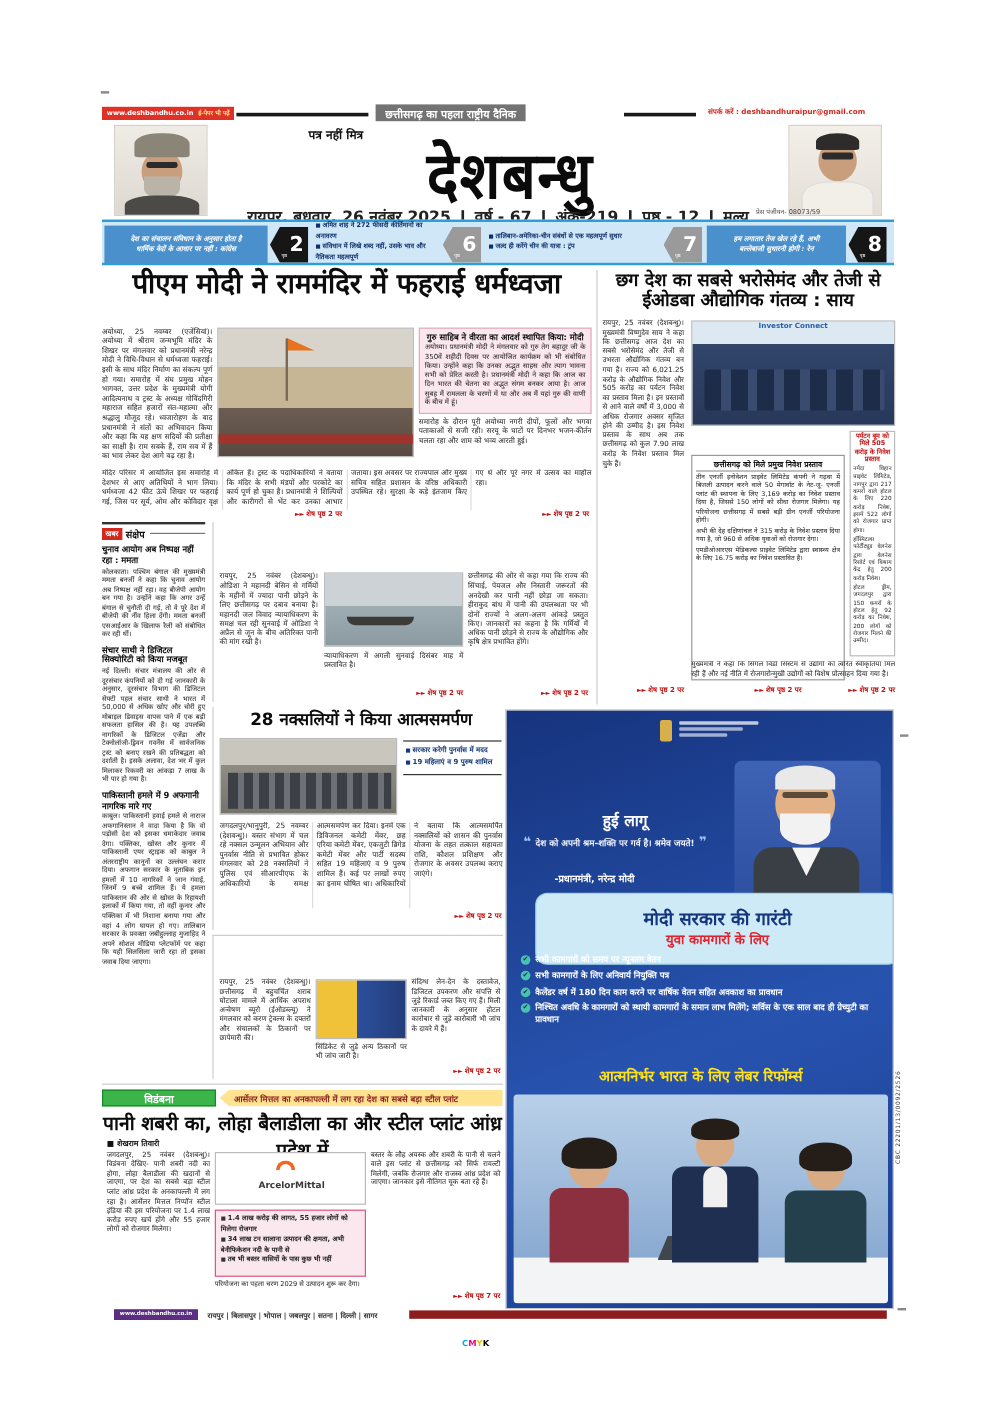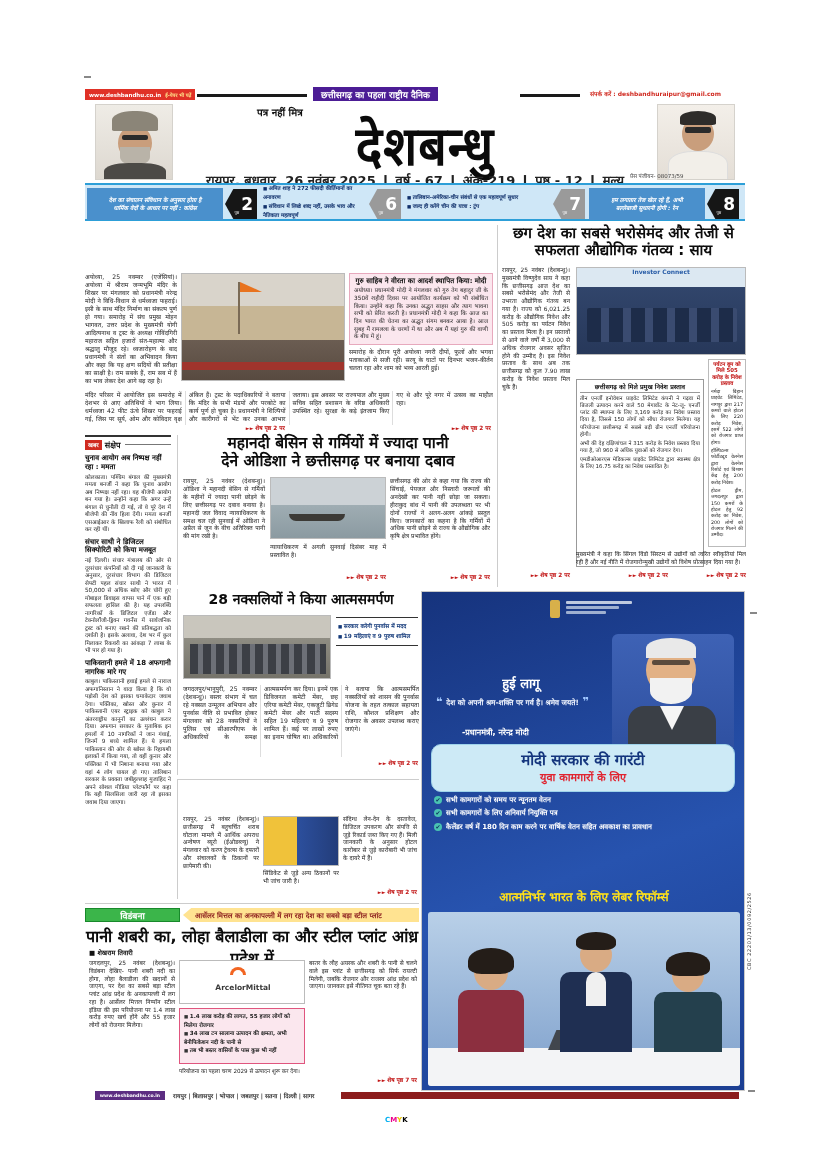--- a/index.html
+++ b/index.html
@@ -8,21 +8,21 @@
   .sheet{position:relative;width:827px;height:1169px;background:#fff;overflow:hidden;margin:0 auto;}
   .content{position:absolute;left:85px;top:75px;width:660px;height:1070px;}
   .abs{position:absolute;}
   .jt{text-align:justify;color:#222;line-height:1.32;}
   .dash{position:absolute;background:#888;width:7px;height:2px;}
 
   
   .tb-red{background:#e03127;color:#fff;font-size:5.5px;font-weight:bold;display:flex;align-items:center;padding:0 4px;height:11px;}
   .tb-ep{color:#ffe28a;margin-left:4px;font-size:5px;}
   .tb-bar{background:#1a1a1a;height:3px;top:16px;}
-  .tb-center{background:#4c1d95;color:#fff;font-size:9px;font-weight:bold;height:14px;display:flex;align-items:center;justify-content:center;padding:0 8px;}
+  .tb-center{background:#737373;color:#fff;font-size:9px;font-weight:bold;height:14px;display:flex;align-items:center;justify-content:center;padding:0 8px;}
   .tb-contact{color:#d02a20;font-size:6px;font-weight:bold;line-height:11px;}
 
   
   .portrait{border:1px solid #d5d2cc;overflow:hidden;}
   .p-bg-l{background:linear-gradient(#efece6,#ddd8d0);}
   .p-bg-r{background:linear-gradient(#f3efe9,#e4ded6);}
   .p-head{position:absolute;border-radius:50%;background:#c99e7c;}
   .p-cap{position:absolute;background:#8b8578;border-radius:45% 45% 8% 8%;}
   .p-cap2{position:absolute;background:#2e2c2a;border-radius:50% 50% 10% 10%;}
   .p-beard{position:absolute;background:#b9b3a8;border-radius:0 0 45% 45%;}
@@ -172,40 +172,41 @@
             <span>बल्लेबाजी सुधारनी होगी : रेन</span>
           </div>
       </div>
       <div class="abs badge b-dark" style="left:622px;width:32px;">
         <span class="pg">पृष्ठ</span>
         <span>8</span>
       </div>
     </div>
 
     <div class="abs" style="top:150px;left:0;width:408px;height:207px;">
+      <div class="hl" style="font-size:23px;line-height:1.05;">पीएम मोदी ने राममंदिर में फहराई धर्मध्वजा</div>
       <div class="abs jt" style="left:0;top:48px;width:92px;height:116px;font-size:6.1px;">अयोध्या, 25 नवम्बर (एजेंसियां)। अयोध्या में श्रीराम जन्मभूमि मंदिर के शिखर पर मंगलवार को प्रधानमंत्री नरेन्द्र मोदी ने विधि-विधान से धर्मध्वजा फहराई। इसी के साथ मंदिर निर्माण का संकल्प पूर्ण हो गया। समारोह में संघ प्रमुख मोहन भागवत, उत्तर प्रदेश के मुख्यमंत्री योगी आदित्यनाथ व ट्रस्ट के अध्यक्ष गोविंदगिरी महाराज सहित हजारों संत-महात्मा और श्रद्धालु मौजूद रहे। ध्वजारोहण के बाद प्रधानमंत्री ने संतों का अभिवादन किया और कहा कि यह क्षण सदियों की प्रतीक्षा का साक्षी है। राम सबके हैं, राम सब में हैं का भाव लेकर देश आगे बढ़ रहा है।</div>
       <div class="abs photo" style="left:96px;top:48px;width:164px;height:108px;background:linear-gradient(#d9d4cb 0%,#d9d4cb 30%,#c7b695 30%,#c7b695 62%,#6b5d52 62%,#584a40 100%);">
         <div class="abs" style="left:58px;top:8px;width:0;height:0;border-top:10px solid transparent;border-left:22px solid #e8731f;"></div>
         <div class="abs" style="left:56px;top:8px;width:2px;height:52px;background:#7a6a55;"></div>
         <div class="abs" style="left:0px;top:88px;width:164px;height:8px;background:#a0342c;"></div>
       </div>
       <div class="abs" style="left:264px;top:48px;width:144px;height:116px;">
         <div class="pinkbox">
           <div style="font-size:7px;font-weight:bold;text-align:center;color:#111;line-height:1.2;">गुरु साहिब ने वीरता का आदर्श स्थापित किया: मोदी</div>
           <div class="jt" style="font-size:5.8px;margin-top:2px;">अयोध्या। प्रधानमंत्री मोदी ने मंगलवार को गुरु तेग बहादुर जी के 350वें शहीदी दिवस पर आयोजित कार्यक्रम को भी संबोधित किया। उन्होंने कहा कि उनका अद्भुत साहस और त्याग भावना सभी को प्रेरित करती है। प्रधानमंत्री मोदी ने कहा कि आज का दिन भारत की चेतना का अद्भुत संगम बनकर आया है। आज सुबह मैं रामलला के चरणों में था और अब मैं यहां गुरु की वाणी के बीच में हूं।</div>
         </div>
         <div class="jt" style="font-size:6.1px;margin-top:3px;">समारोह के दौरान पूरी अयोध्या नगरी दीपों, फूलों और भगवा पताकाओं से सजी रही। सरयू के घाटों पर दिनभर भजन-कीर्तन चलता रहा और शाम को भव्य आरती हुई।</div>
       </div>
       <div class="abs cols4 jt" style="left:0;top:166px;width:408px;height:34px;overflow:hidden;">मंदिर परिसर में आयोजित इस समारोह में देशभर से आए अतिथियों ने भाग लिया। धर्मध्वजा 42 फीट ऊंचे शिखर पर फहराई गई, जिस पर सूर्य, ओम और कोविदार वृक्ष अंकित हैं। ट्रस्ट के पदाधिकारियों ने बताया कि मंदिर के सभी मंडपों और परकोटे का कार्य पूर्ण हो चुका है। प्रधानमंत्री ने शिल्पियों और कारीगरों से भेंट कर उनका आभार जताया। इस अवसर पर राज्यपाल और मुख्य सचिव सहित प्रशासन के वरिष्ठ अधिकारी उपस्थित रहे। सुरक्षा के कड़े इंतजाम किए गए थे और पूरे नगर में उत्सव का माहौल रहा।</div>
       <div class="abs more" style="left:120px;top:199px;width:80px;">शेष पृष्ठ 2 पर</div>
       <div class="abs more" style="left:326px;top:199px;width:80px;">शेष पृष्ठ 2 पर</div>
     </div>
 
     <div class="abs" style="top:150px;left:412px;width:248px;height:362px;border-left:1px solid #ccc;padding-left:4px;">
-      <div class="hl" style="font-size:15px;line-height:1.15;">छग देश का सबसे भरोसेमंद और तेजी से सफलता औद्योगिक गंतव्य : साय</div>
+      <div class="hl" style="font-size:15px;line-height:1.15;">छग देश का सबसे भरोसेमंद और तेजी से ईओडबा औद्योगिक गंतव्य : साय</div>
       <div class="abs jt" style="left:4px;top:42px;width:68px;height:300px;font-size:5.9px;">रायपुर, 25 नवंबर (देशबन्धु)। मुख्यमंत्री विष्णुदेव साय ने कहा कि छत्तीसगढ़ आज देश का सबसे भरोसेमंद और तेजी से उभरता औद्योगिक गंतव्य बन गया है। राज्य को 6,021.25 करोड़ के औद्योगिक निवेश और 505 करोड़ का पर्यटन निवेश का प्रस्ताव मिला है। इन प्रस्तावों से आने वाले वर्षों में 3,000 से अधिक रोजगार अवसर सृजित होने की उम्मीद है। इस निवेश प्रस्ताव के साथ अब तक छत्तीसगढ़ को कुल 7.90 लाख करोड़ के निवेश प्रस्ताव मिल चुके हैं।</div>
       <div class="abs photo" style="left:78px;top:42px;width:170px;height:88px;background:linear-gradient(#dce8f2 0%,#dce8f2 22%,#31456b 22%,#27385a 100%);">
         <div style="font-size:6px;color:#2b5ea8;font-weight:bold;text-align:center;">Investor Connect</div>
         <div class="abs" style="left:10px;top:40px;width:150px;height:34px;background:repeating-linear-gradient(90deg,#1d2c49 0 14px,#3a4b70 14px 22px);border-radius:2px;"></div>
       </div>
       <div class="abs" style="left:78px;top:134px;width:128px;height:188px;border:1px solid #999;padding:2px 3px;margin-top:20px;">
         <div style="font-size:6.4px;font-weight:bold;text-align:center;border-bottom:1px solid #999;padding-bottom:1px;color:#111;">छत्तीसगढ़ को मिले प्रमुख निवेश प्रस्ताव</div>
         <div class="jt" style="font-size:5.4px;margin-top:2px;">तीन एनर्जी इनोवेशन प्राइवेट लिमिटेड कंपनी ने गढ़वा में बिजली उत्पादन करने वाले 50 मेगावॉट के नेट-जू- एनर्जी प्लांट की स्थापना के लिए 3,169 करोड़ का निवेश प्रस्ताव दिया है, जिससे 150 लोगों को सीधा रोजगार मिलेगा। यह परियोजना छत्तीसगढ़ में सबसे बड़ी ग्रीन एनर्जी परियोजना होगी।</div>
         <div class="jt" style="font-size:5.4px;margin-top:2px;">अभी की देह दक्षिणांचल ने 315 करोड़ के निवेश प्रस्ताव दिया गया है, जो 960 से अधिक युवाओं को रोजगार देगा।</div>
         <div class="jt" style="font-size:5.4px;margin-top:2px;">एमडीओआरएस मेडिकल्स प्राइवेट लिमिटेड द्वारा स्वास्थ्य क्षेत्र के लिए 16.75 करोड़ का निवेश प्रस्तावित है।</div>
@@ -230,27 +231,26 @@
       </div>
       <div>
         <div class="b-title">चुनाव आयोग अब निष्पक्ष नहीं रहा : ममता</div>
         <div class="b-body jt">कोलकाता। पश्चिम बंगाल की मुख्यमंत्री ममता बनर्जी ने कहा कि चुनाव आयोग अब निष्पक्ष नहीं रहा। वह बीजेपी आयोग बन गया है। उन्होंने कहा कि अगर उन्हें बंगाल से चुनौती दी गई, तो वे पूरे देश में बीजेपी की नींव हिला देंगी। ममता बनर्जी एसआईआर के खिलाफ रैली को संबोधित कर रही थीं।</div>
       </div>
       <div>
         <div class="b-title">संचार साथी ने डिजिटल सिक्योरिटी को किया मजबूत</div>
         <div class="b-body jt">नई दिल्ली। संचार मंत्रालय की ओर से दूरसंचार कंपनियों को दी गई जानकारी के अनुसार, दूरसंचार विभाग की डिजिटल सेफ्टी पहल संचार साथी ने भारत में 50,000 से अधिक खोए और चोरी हुए मोबाइल डिवाइस वापस पाने में एक बड़ी सफलता हासिल की है। यह उपलब्धि नागरिकों के डिजिटल एजेंडा और टेक्नोलॉजी-ड्रिवन गवर्नेंस में सार्वजनिक ट्रस्ट को बनाए रखने की प्रतिबद्धता को दर्शाती है। इसके अलावा, देश भर में कुल मिलाकर रिकवरी का आंकड़ा 7 लाख के भी पार हो गया है।</div>
       </div>
       <div>
-        <div class="b-title">पाकिस्तानी हमले में 18 अफगानी नागरिक मारे गए</div>
+        <div class="b-title">पाकिस्तानी हमले में 9 अफगानी नागरिक मारे गए</div>
         <div class="b-body jt">काबुल। पाकिस्तानी हवाई हमले से नाराज अफगानिस्तान ने वादा किया है कि वो पड़ोसी देश को इसका धमाकेदार जवाब देगा। पक्तिका, खोस्त और कुनार में पाकिस्तानी एयर स्ट्राइक को काबुल ने अंतरराष्ट्रीय कानूनों का उल्लंघन करार दिया। अफगान सरकार के मुताबिक इन हमलों में 10 नागरिकों ने जान गंवाई, जिनमें 9 बच्चे शामिल हैं। ये हमला पाकिस्तान की ओर से खोस्त के रिहायशी इलाकों में किया गया, तो वहीं कुनार और पक्तिका में भी निशाना बनाया गया और वहां 4 लोग घायल हो गए। तालिबान सरकार के प्रवक्ता जबीहुल्लाह मुजाहिद ने अपने सोशल मीडिया प्लेटफॉर्म पर कहा कि यही सिलसिला जारी रहा तो इसका जवाब दिया जाएगा।</div>
       </div>
     </div>
 
     <div class="abs" style="top:360px;left:92px;width:316px;height:150px;border-left:1px solid #ccc;padding-left:5px;">
-      <div class="hl" style="font-size:15.5px;line-height:1.15;"><span>महानदी बेसिन से गर्मियों में ज्यादा पानी</span><br><span>देने ओडिशा ने छत्तीसगढ़ पर बनाया दबाव</span></div>
       <div class="abs jt" style="left:5px;top:42px;width:82px;height:104px;font-size:6px;">रायपुर, 25 नवंबर (देशबन्धु)। ओडिशा ने महानदी बेसिन से गर्मियों के महीनों में ज्यादा पानी छोड़ने के लिए छत्तीसगढ़ पर दबाव बनाया है। महानदी जल विवाद न्यायाधिकरण के समक्ष चल रही सुनवाई में ओडिशा ने अप्रैल से जून के बीच अतिरिक्त पानी की मांग रखी है।</div>
       <div class="abs photo" style="left:92px;top:42px;width:116px;height:62px;background:linear-gradient(#ccd2d6 0%,#ccd2d6 45%,#9fadb3 45%,#8b9aa1 100%);">
         <div class="abs" style="left:18px;top:36px;width:56px;height:7px;background:#3c3a36;border-radius:0 0 8px 8px;"></div>
       </div>
       <div class="abs jt" style="left:92px;top:108px;width:116px;height:30px;font-size:6px;">न्यायाधिकरण में अगली सुनवाई दिसंबर माह में प्रस्तावित है।</div>
       <div class="abs jt" style="left:212px;top:42px;width:100px;height:96px;font-size:6px;">छत्तीसगढ़ की ओर से कहा गया कि राज्य की सिंचाई, पेयजल और निस्तारी जरूरतों की अनदेखी कर पानी नहीं छोड़ा जा सकता। हीराकुद बांध में पानी की उपलब्धता पर भी दोनों राज्यों ने अलग-अलग आंकड़े प्रस्तुत किए। जानकारों का कहना है कि गर्मियों में अधिक पानी छोड़ने से राज्य के औद्योगिक और कृषि क्षेत्र प्रभावित होंगे।</div>
       <div class="abs more" style="left:92px;top:138px;width:116px;">शेष पृष्ठ 2 पर</div>
       <div class="abs more" style="left:232px;top:138px;width:80px;">शेष पृष्ठ 2 पर</div>
     </div>
 
@@ -306,36 +306,40 @@
         <div class="abs" style="left:34px;top:10px;width:50px;height:52px;border-radius:50%;background:#e2b185;"></div>
         <div class="abs" style="left:34px;top:4px;width:50px;height:20px;border-radius:50% 50% 0 0;background:#e9e9e9;"></div>
         <div class="abs" style="left:38px;top:44px;width:42px;height:26px;border-radius:0 0 50% 50%;background:#f2f2f2;"></div>
         <div class="abs" style="left:40px;top:26px;width:38px;height:5px;background:#5a4a3c;border-radius:2px;"></div>
         <div class="abs" style="left:16px;top:72px;width:88px;height:78px;border-radius:16px 16px 0 0;background:#3a3f46;"></div>
         <div class="abs" style="left:48px;top:72px;width:24px;height:24px;background:#f5f5f5;clip-path:polygon(0 0,100% 0,50% 100%);"></div>
       </div>
       <div class="abs ad-t2" style="left:8px;top:82px;width:182px;">हुई लागू</div>
       <div class="abs ad-q" style="left:14px;top:102px;width:168px;">देश को अपनी श्रम-शक्ति पर गर्व है। श्रमेव जयते!</div>
       <div class="abs ad-attr" style="left:40px;top:134px;width:150px;">-प्रधानमंत्री, नरेन्द्र मोदी</div>
-      <div class="abs banner" style="left:9px;top:152px;width:304px;height:48px;">
+      <div class="abs banner" style="left:24px;top:152px;width:304px;height:60px;">
         <div class="l1">मोदी सरकार की गारंटी</div>
         <div class="l2">युवा कामगारों के लिए</div>
       </div>
       <div class="abs" style="left:12px;top:204px;width:302px;">
         <div class="benefit">
             <span class="chk">✔</span>
             <span>सभी कामगारों को समय पर न्यूनतम वेतन</span>
           </div>
         <div class="benefit">
             <span class="chk">✔</span>
             <span>सभी कामगारों के लिए अनिवार्य नियुक्ति पत्र</span>
           </div>
         <div class="benefit">
             <span class="chk">✔</span>
             <span>कैलेंडर वर्ष में 180 दिन काम करने पर वार्षिक वेतन सहित अवकाश का प्रावधान</span>
+          </div>
+        <div class="benefit">
+            <span class="chk">✔</span>
+            <span>निश्चित अवधि के कामगारों को स्थायी कामगारों के समान लाभ मिलेंगे; सर्विस के एक साल बाद ही ग्रेच्युटी का प्रावधान</span>
           </div>
       </div>
       <div class="abs ad-tag" style="left:12px;top:296px;width:300px;">आत्मनिर्भर भारत के लिए लेबर रिफॉर्म्स</div>
       <div class="abs scene" style="left:6px;top:320px;width:312px;height:174px;">
         <div class="desk" style="left:0;top:136px;width:312px;height:38px;"></div>
         <div class="laptop" style="left:120px;top:118px;width:70px;height:20px;"></div>
         <div class="person" style="left:24px;top:36px;width:80px;height:104px;">
           <div class="head" style="left:22px;top:6px;width:34px;height:36px;"></div>
           <div class="hair" style="left:16px;top:0;width:46px;height:26px;"></div>
           <div class="torso" style="left:6px;top:42px;width:66px;height:62px;background:#8c2f3f;"></div>

